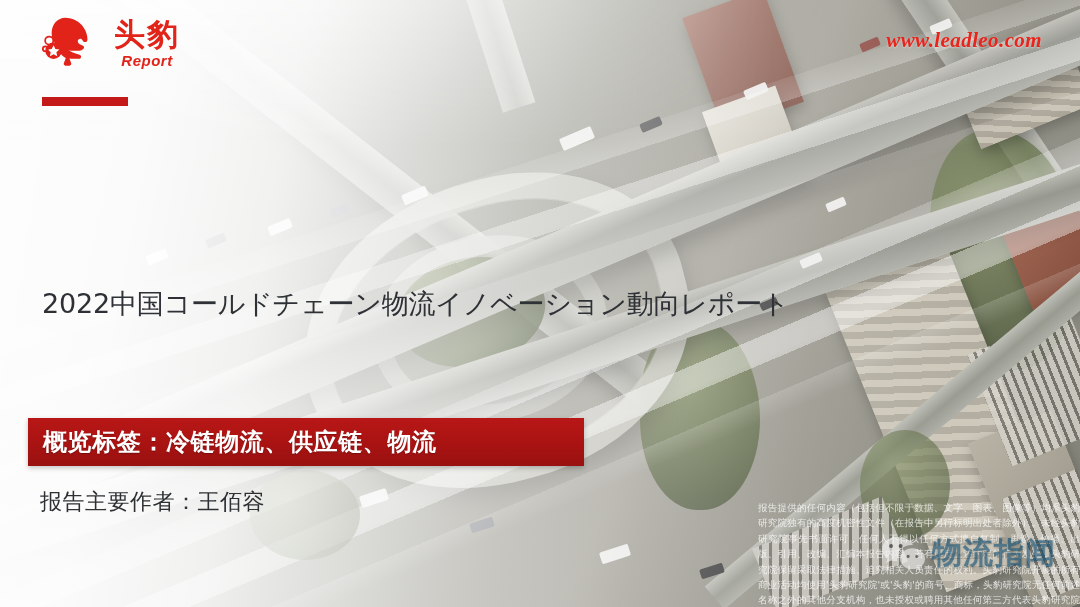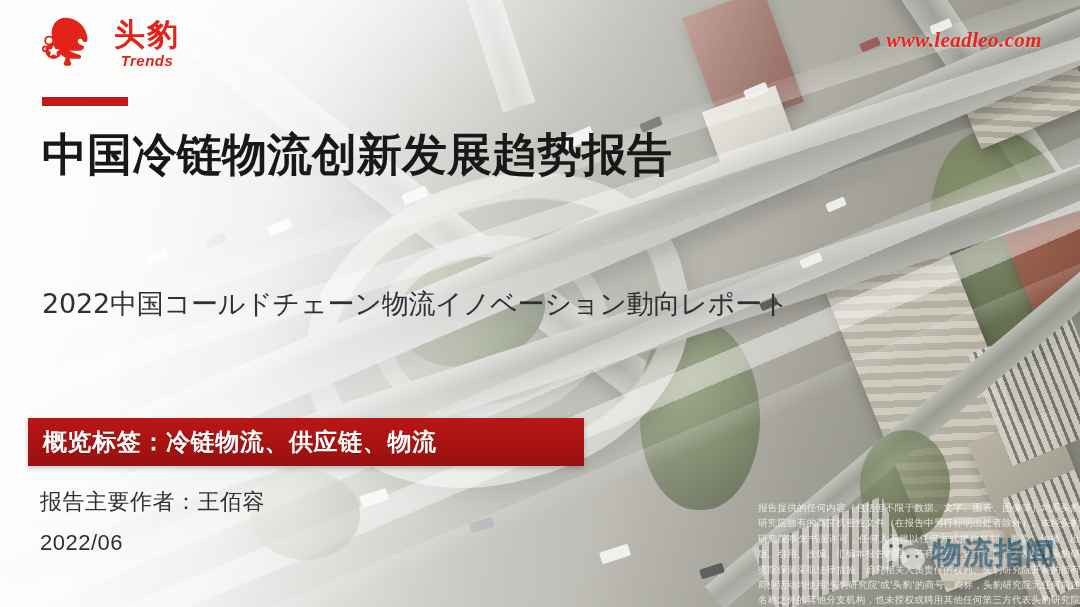--- a/index.html
+++ b/index.html
@@ -281,43 +281,41 @@
         <g fill="#fff">
           <path d="M14 34.2l1.9 4.1 4.1.4-3.1 2.8.9 4.2-3.8-2.2-3.8 2.2.9-4.2-3.1-2.8 4.1-.4z"></path>
         </g>
         <g fill="none" stroke="#e2231a" stroke-width="1.8">
           <circle cx="9.5" cy="29.5" r="4.2"></circle>
           <circle cx="5.5" cy="38" r="2.6"></circle>
         </g>
       </svg>
       <span class="logo-text">
         <span class="logo-cn">头豹</span>
-        <span class="logo-en">Trends</span>
+        <span class="logo-en">Report</span>
       </span>
     </div>
 
     <div class="site-url">www.leadleo.com</div>
 
     <div class="accent-rule"></div>
 
     <div class="title-block">
-      <div class="t-main">中国冷链物流创新发展趋势报告</div>
     </div>
 
     <div class="sub-block">
       <div class="s-jp">2022中国コールドチェーン物流イノベーション動向レポート</div>
     </div>
 
     <div class="tag-bar">
       <span class="tag-text">概览标签：冷链物流、供应链、物流</span>
     </div>
 
     <div class="meta-block">
       <div class="m-author">报告主要作者：王佰容</div>
-      <div class="m-date">2022/06</div>
     </div>
 
     <div class="disclaimer">报告提供的任何内容（包括但不限于数据、文字、图表、图像等）均系头豹研究院独有的高度机密性文件（在报告中另行标明出处者除外）。未经头豹研究院事先书面许可，任何人不得以任何方式擅自复制、再造、传播、出版、引用、改编、汇编本报告内容，若有违反上述约定的行为发生，头豹研究院保留采取法律措施、追究相关人员责任的权利。头豹研究院开展的所有商业活动均使用'头豹研究院'或'头豹'的商号、商标，头豹研究院无任何前述名称之外的其他分支机构，也未授权或聘用其他任何第三方代表头豹研究院开展商业活动。</div>
 
     <div class="watermark">
       <svg class="wm-icon" viewBox="0 0 48 40" aria-hidden="true">
         <g fill="#f4f4f4">
           <path d="M17.5 2C8.9 2 2 7.8 2 15c0 4 2.2 7.6 5.7 10l-1.5 4.6 5.3-2.8c1.8.5 3.7.8 5.6.8l1.2-.03c-.4-1.2-.6-2.5-.6-3.8 0-7.3 7-13.2 15.6-13.2l1.1.03C33.1 5.7 26 2 17.5 2z"></path>
           <path d="M44.6 33.3c2.8-2 4.6-5 4.6-8.4 0-6.1-5.9-11-13.2-11s-13.2 4.9-13.2 11 5.9 11 13.2 11c1.5 0 3-.2 4.4-.6l4.3 2.3-1.1-3.6z" transform="translate(-2,0)"></path>
         </g>

